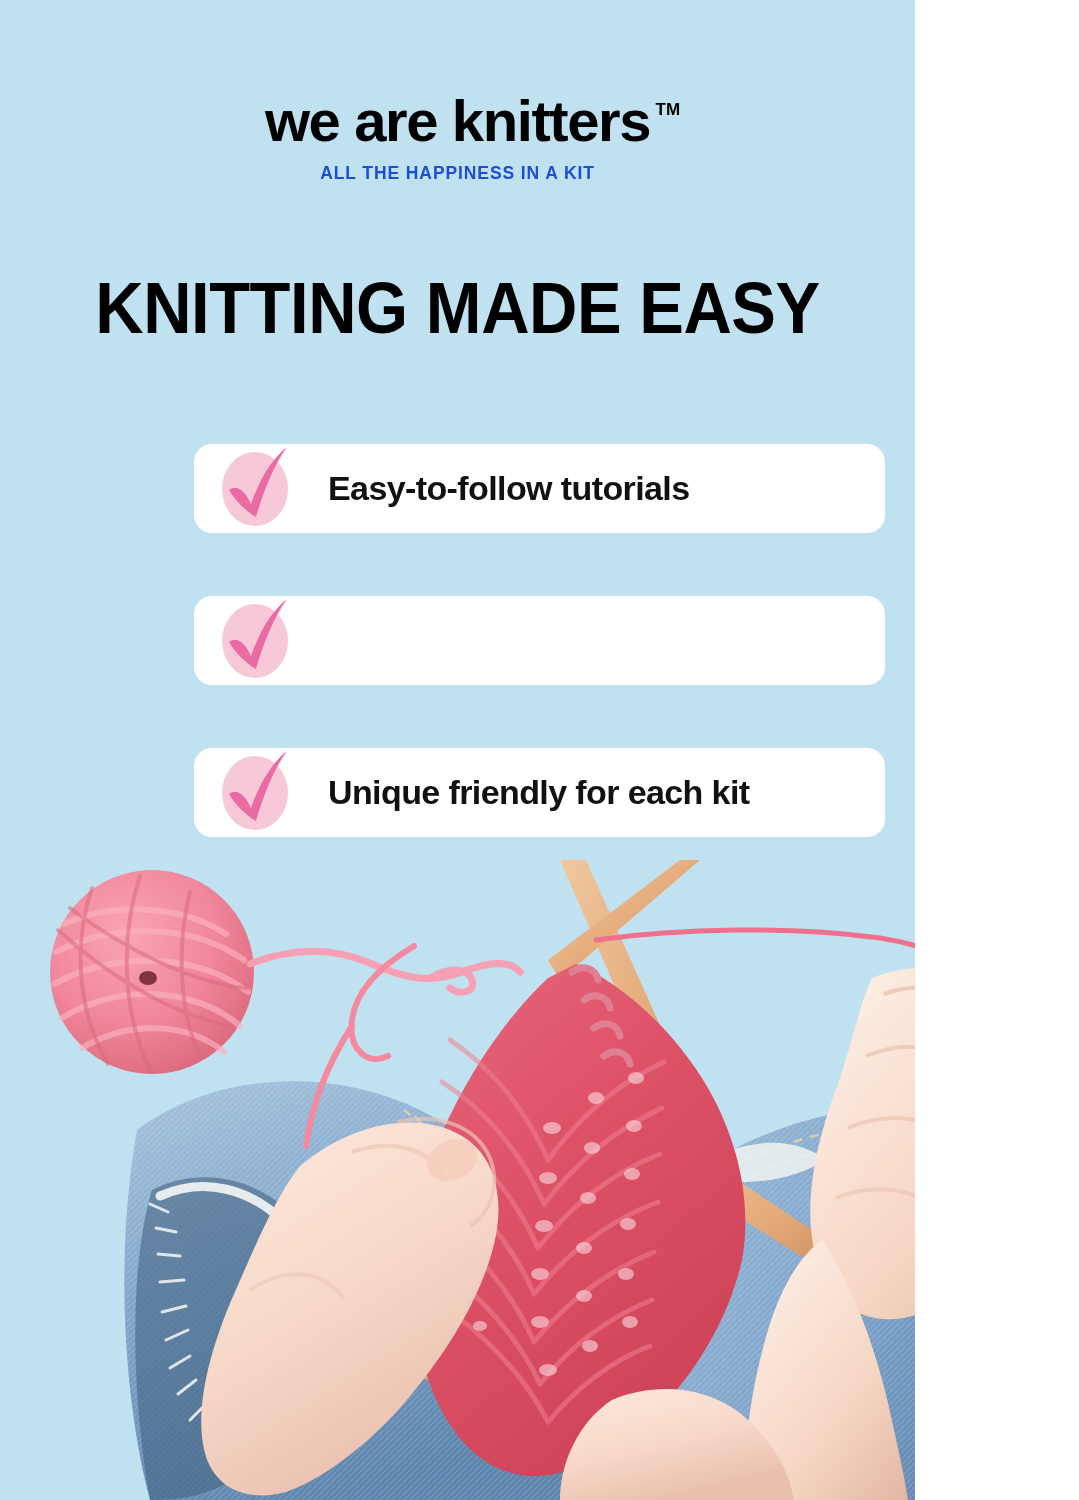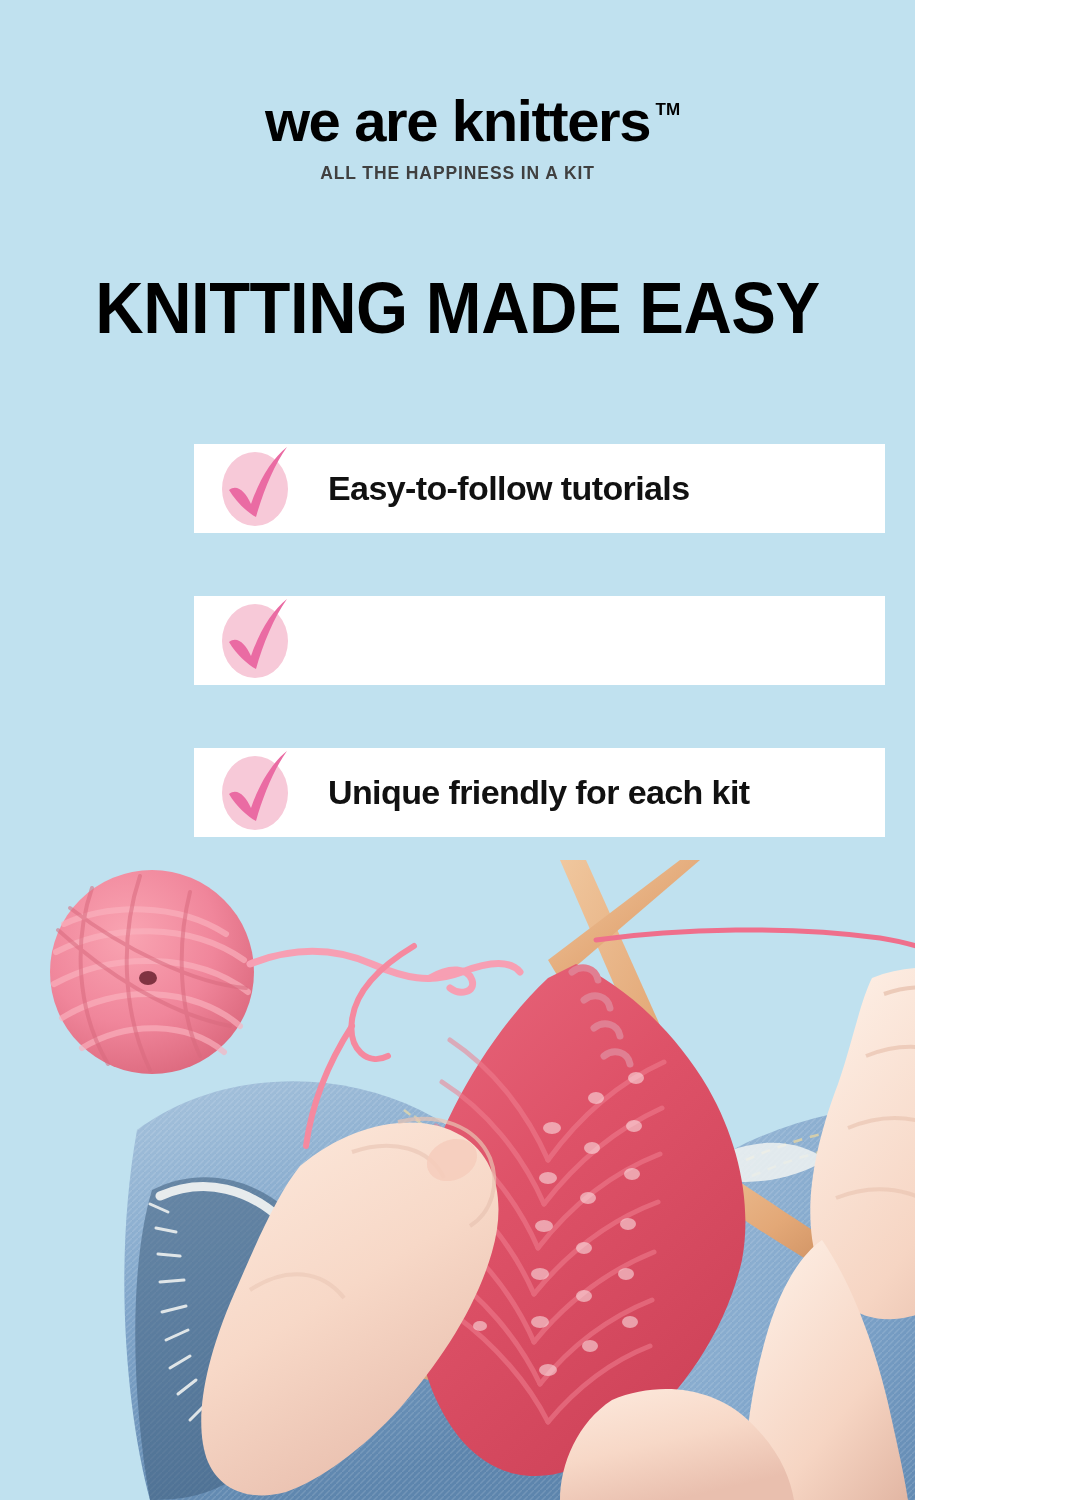--- a/index.html
+++ b/index.html
@@ -45,21 +45,21 @@
     letter-spacing: 0;
     line-height: 1;
     margin-top: 12px;
   }
   .brand-tagline {
     margin-top: 13px;
     font-family: "Liberation Sans", sans-serif;
     font-weight: bold;
     font-size: 17.5px;
     letter-spacing: 0.9px;
-    color: #404040;
+    color: #1d4ed8;
   }
 
   
   .headline {
     position: absolute;
     top: 272px;
     left: 0;
     width: 100%;
     text-align: center;
     font-family: "Liberation Sans Narrow", "Liberation Sans", sans-serif;
@@ -80,20 +80,21 @@
   }
   .feature-card {
     position: relative;
     width: 691px;
     height: 89px;
     background: #ffffff;
     margin-bottom: 63px;
     display: flex;
     align-items: center;
     overflow: visible;
+    border-radius: 18px;
   }
   .feature-check {
     position: relative;
     flex: 0 0 auto;
     width: 74px;
     height: 89px;
     margin-left: 24px;
   }
   .feature-check svg {
     position: absolute;

